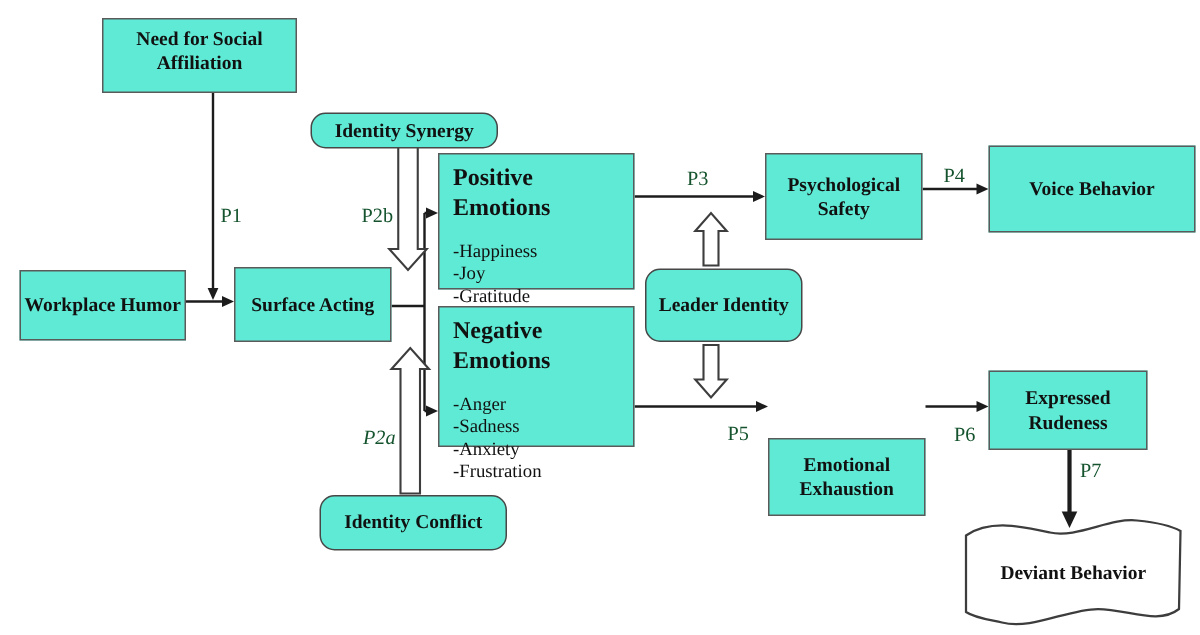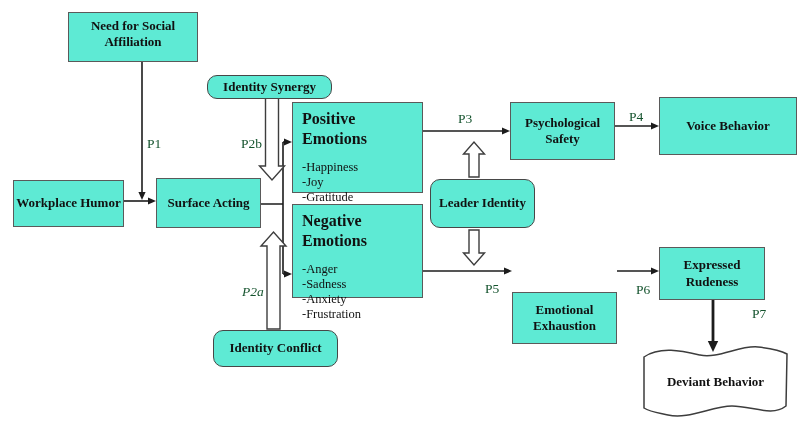--- a/index.html
+++ b/index.html
@@ -138,15 +138,15 @@
     <span>Deviant Behavior</span>
   </div>
 
   <div class="plabel" style="left:147px;top:136px;">P1</div>
   <div class="plabel" style="left:241px;top:136px;">P2b</div>
   <div class="plabel" style="left:242px;top:284px;font-style:italic;">P2a</div>
   <div class="plabel" style="left:458px;top:111px;">P3</div>
   <div class="plabel" style="left:629px;top:109px;">P4</div>
   <div class="plabel" style="left:460px;top:281px;margin-left:25px;">P5</div>
   <div class="plabel" style="left:636px;top:282px;">P6</div>
-  <div class="plabel" style="left:752px;top:306px;">P7</div>
+  <div class="plabel" style="left:720px;top:306px;">P7</div>
 
 </div>
 
 </body></html>

